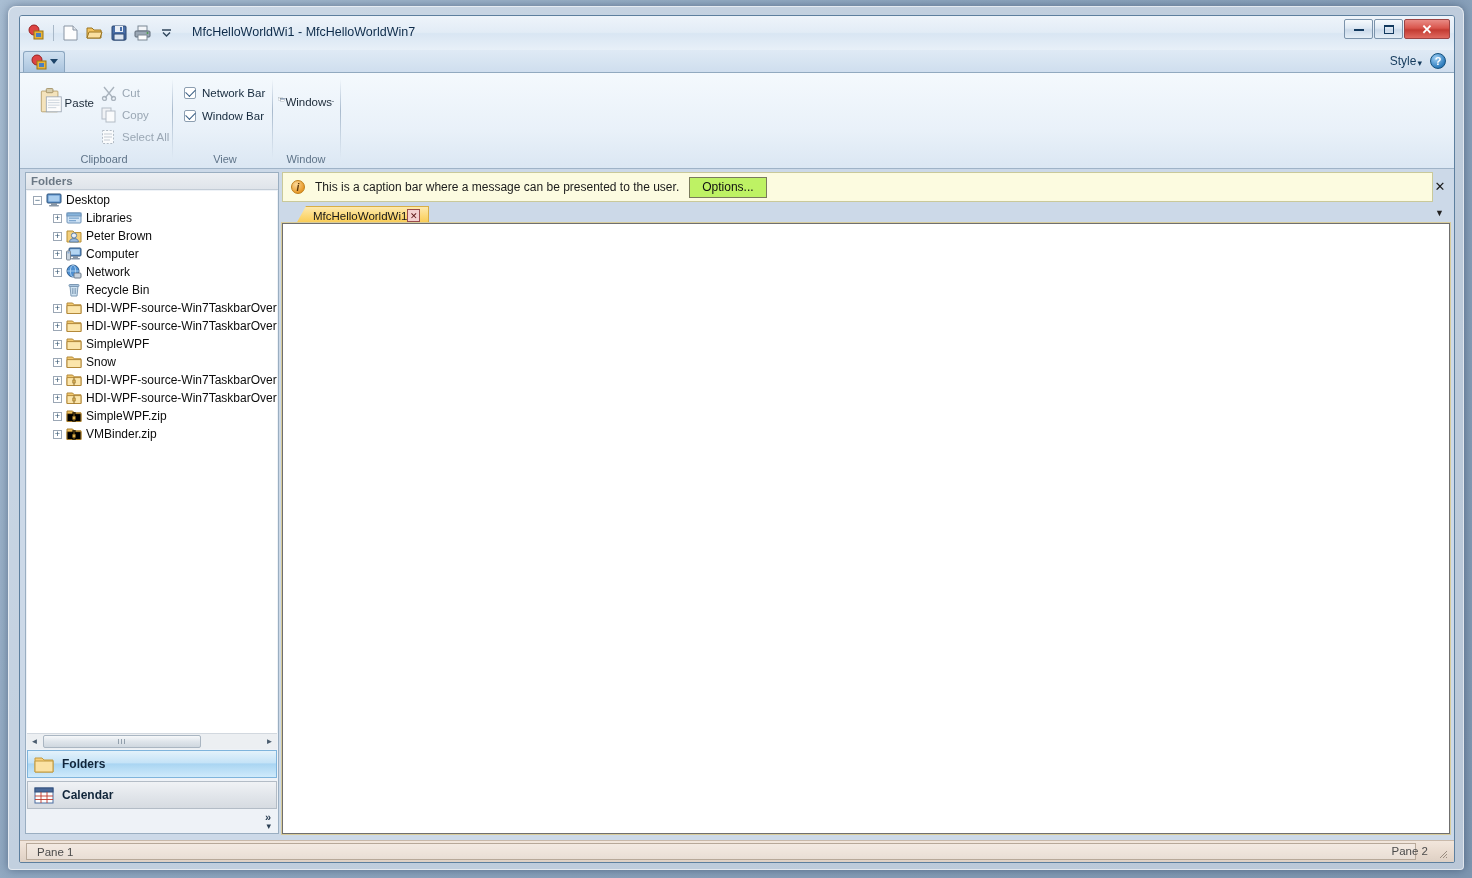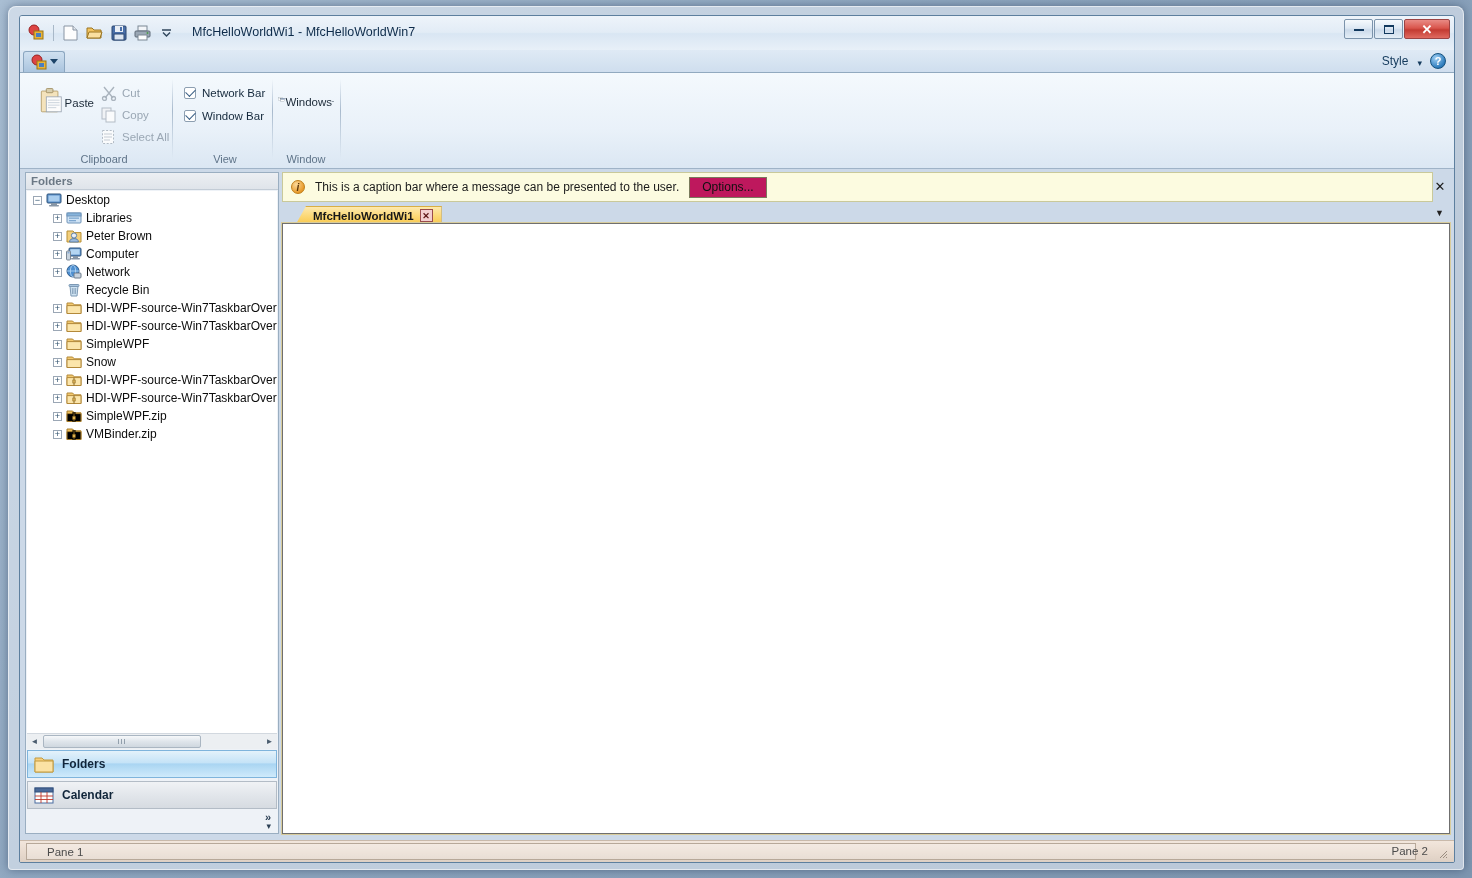--- a/index.html
+++ b/index.html
@@ -72,21 +72,21 @@
     border:1px solid transparent;box-sizing:border-box;
   }
   .tab.active{
     background:linear-gradient(180deg,#fdfeff 0%,#f2f7fc 100%);
     border:1px solid #91a9bf;border-bottom:1px solid #f3f8fc;
     border-radius:4px 4px 0 0;
     margin-top:28px;
   }
   #style-menu{
     position:absolute;right:32px;top:4px;font-size:12px;color:#143a5c;
-    display:flex;align-items:flex-end;gap:9px;
+    display:flex;align-items:flex-end;gap:1px;
   }
   #help-icon{
     position:absolute;right:8px;top:3px;width:16px;height:16px;border-radius:50%;
     background:radial-gradient(circle at 35% 30%,#9fd0f5,#2f7dbd 70%,#1b5c94);
     color:#fff;font-size:11px;font-weight:bold;
     display:flex;align-items:center;justify-content:center;
     border:1px solid #15527f;box-sizing:border-box;
   }
   
   #ribbon{
@@ -193,37 +193,37 @@
   #cb-icon{
     width:14px;height:14px;border-radius:50%;
     background:radial-gradient(circle at 35% 30%,#fcd998,#e89b2e 70%,#c87a18);
     color:#5c3608;font-size:10px;font-weight:bold;font-style:italic;
     display:flex;align-items:center;justify-content:center;flex:0 0 auto;
     border:1px solid #c07f1a;box-sizing:border-box;
   }
   #cb-text{font-size:12px;color:#1b1b1b;}
   #cb-options{
     height:21px;padding:0 12px;font-size:12px;color:#111;
-    background:#be185d;border:1px solid #7a7a5c;
+    background:#bef264;border:1px solid #7a7a5c;
     display:flex;align-items:center;box-sizing:border-box;
   }
   #cb-close{
     position:absolute;right:2px;top:6px;width:16px;height:16px;
     display:flex;align-items:center;justify-content:center;
     font-size:13px;color:#1a1a1a;
   }
   #tabbar{
     position:absolute;left:0;top:34px;width:1168px;height:18px;
   }
   #doctab{
     position:absolute;left:14px;top:0;height:18px;
     background:linear-gradient(180deg,#fde9ae 0%,#fcd875 55%,#f8c84f 100%);
     border:1px solid #d8ae45;border-bottom:none;
-    display:flex;align-items:center;gap:6px;padding:0 8px 0 16px;
-    font-size:11.5px;font-weight:bold;color:#171717;
+    display:flex;align-items:center;gap:0;padding:0 8px 0 16px;
+    font-size:11.5px;font-weight:normal;color:#171717;
     box-sizing:border-box;
     clip-path:polygon(10px 0,100% 0,100% 100%,0 100%);
   }
   #doctab-close{
     width:13px;height:13px;background:#f3cfcf;border:1px solid #9a4b4b;
     display:flex;align-items:center;justify-content:center;
     font-size:9px;color:#5a1111;box-sizing:border-box;
   }
   #tabbar-dropdown{
     position:absolute;right:6px;top:2px;font-size:9px;color:#222;
@@ -238,21 +238,21 @@
   }
   
   #statusbar{
     position:absolute;left:0;bottom:0;width:100%;height:22px;
     background:linear-gradient(180deg,#f2e6dc 0%,#e9dbcf 50%,#ded0c4 100%);
     border-top:1px solid #c9b9aa;box-sizing:border-box;
   }
   #pane1{
     position:absolute;left:6px;top:2px;width:1390px;height:17px;
     border:1px solid #b7a899;background:rgba(255,255,255,0.25);
-    font-size:11.5px;color:#4c4c4c;line-height:17px;padding-left:20px;box-sizing:border-box;
+    font-size:11.5px;color:#4c4c4c;line-height:17px;padding-left:10px;box-sizing:border-box;
   }
   #pane2{
     position:absolute;right:26px;top:4px;font-size:11.5px;color:#4c4c4c;margin-left:12px;
   }
   #gripper{position:absolute;right:6px;bottom:3px;width:12px;height:12px;}
 </style>
 </head>
 <body>
 
 <div id="window">

